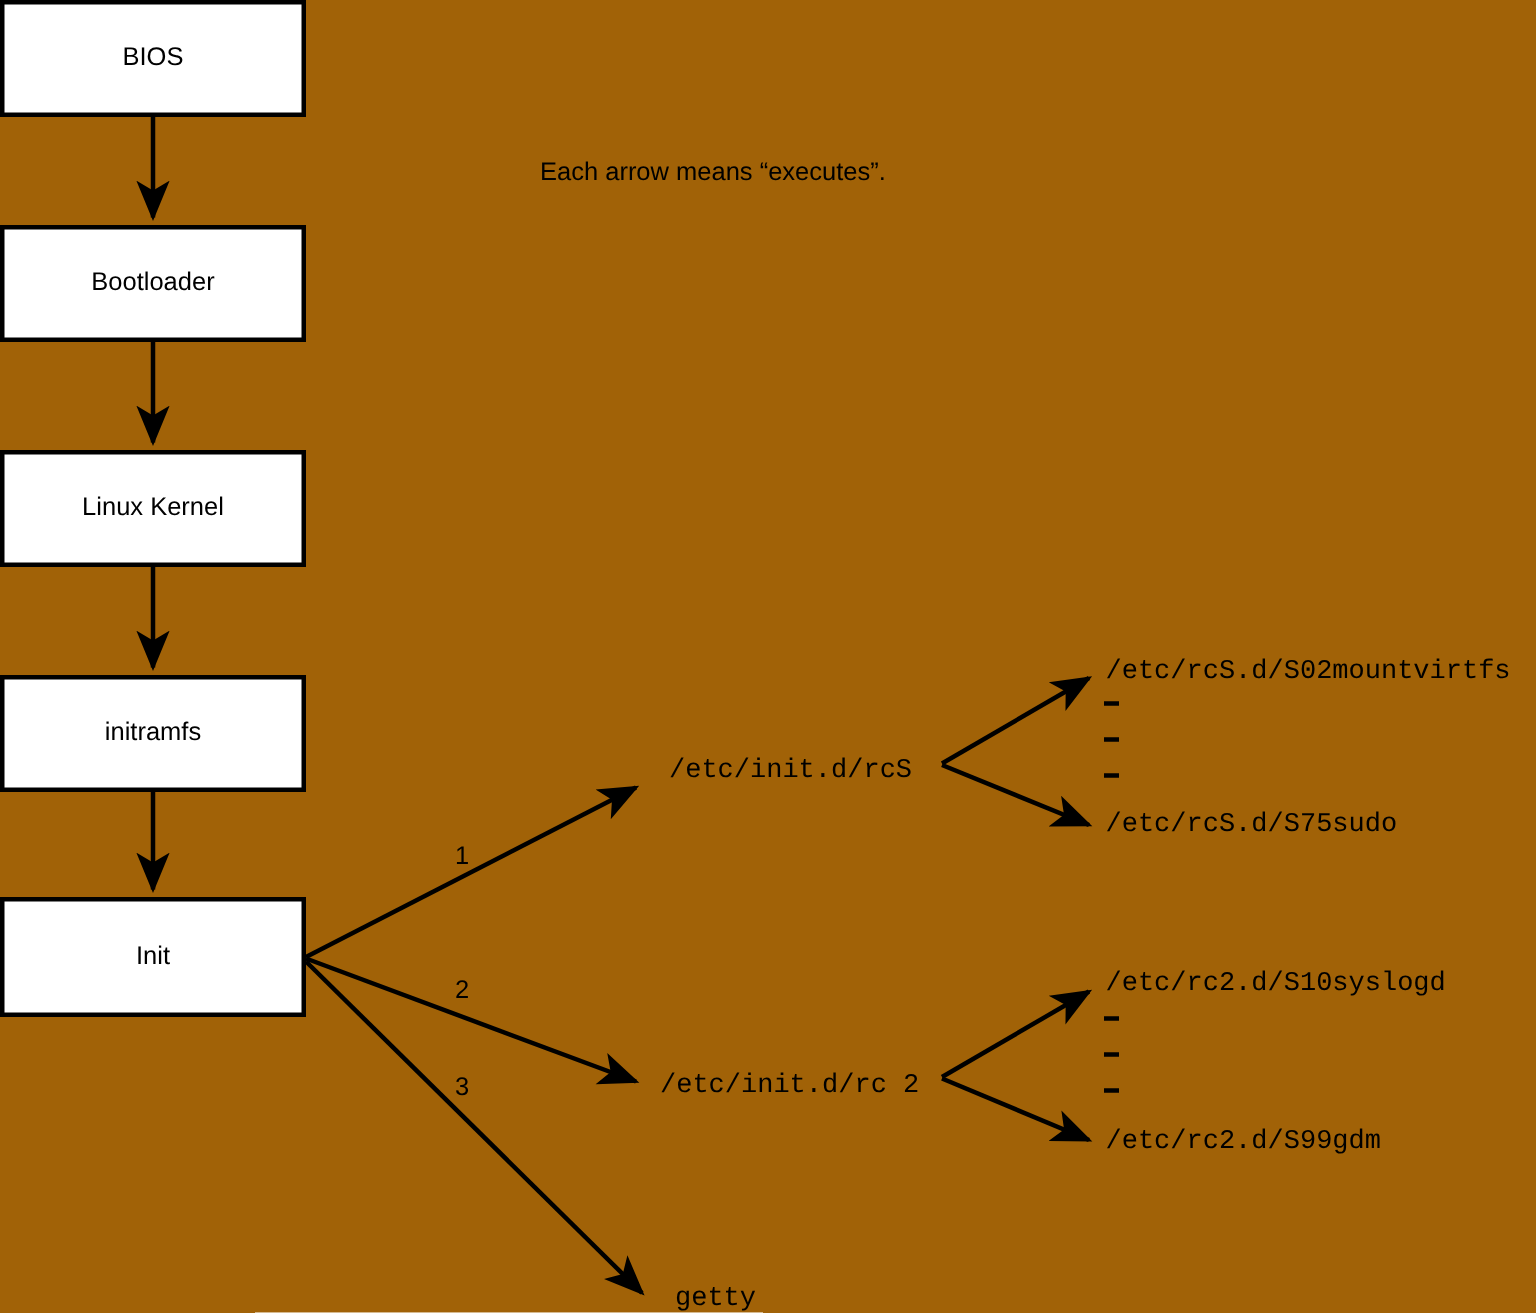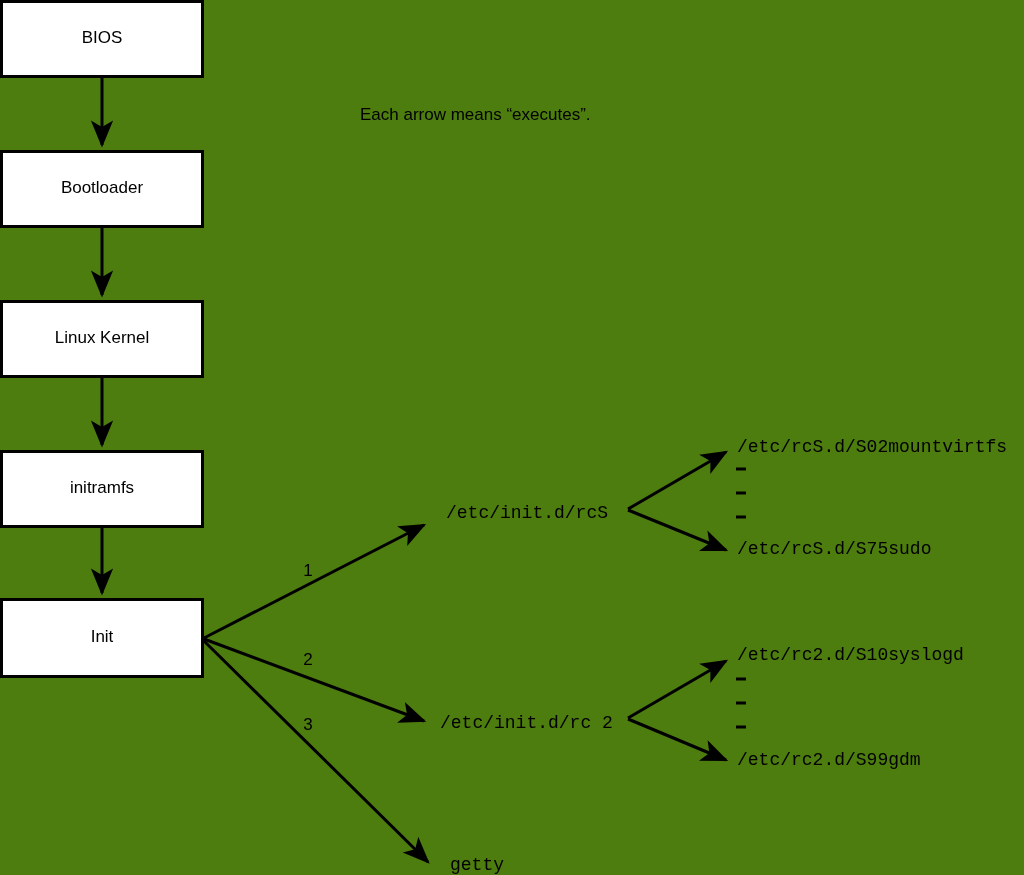--- a/index.html
+++ b/index.html
@@ -4,21 +4,21 @@
 <style>
   html, body {
     margin: 0;
     padding: 0;
     background: #ffffff;
   }
   #canvas {
     position: relative;
     width: 1024px;
     height: 875px;
-    background: #4d7c0f;
+    background: #a16207;
     overflow: hidden;
     font-family: "Liberation Sans", sans-serif;
   }
   svg#diagram {
     position: absolute;
     top: 0;
     left: 0;
     width: 1024px;
     height: 875px;
   }

